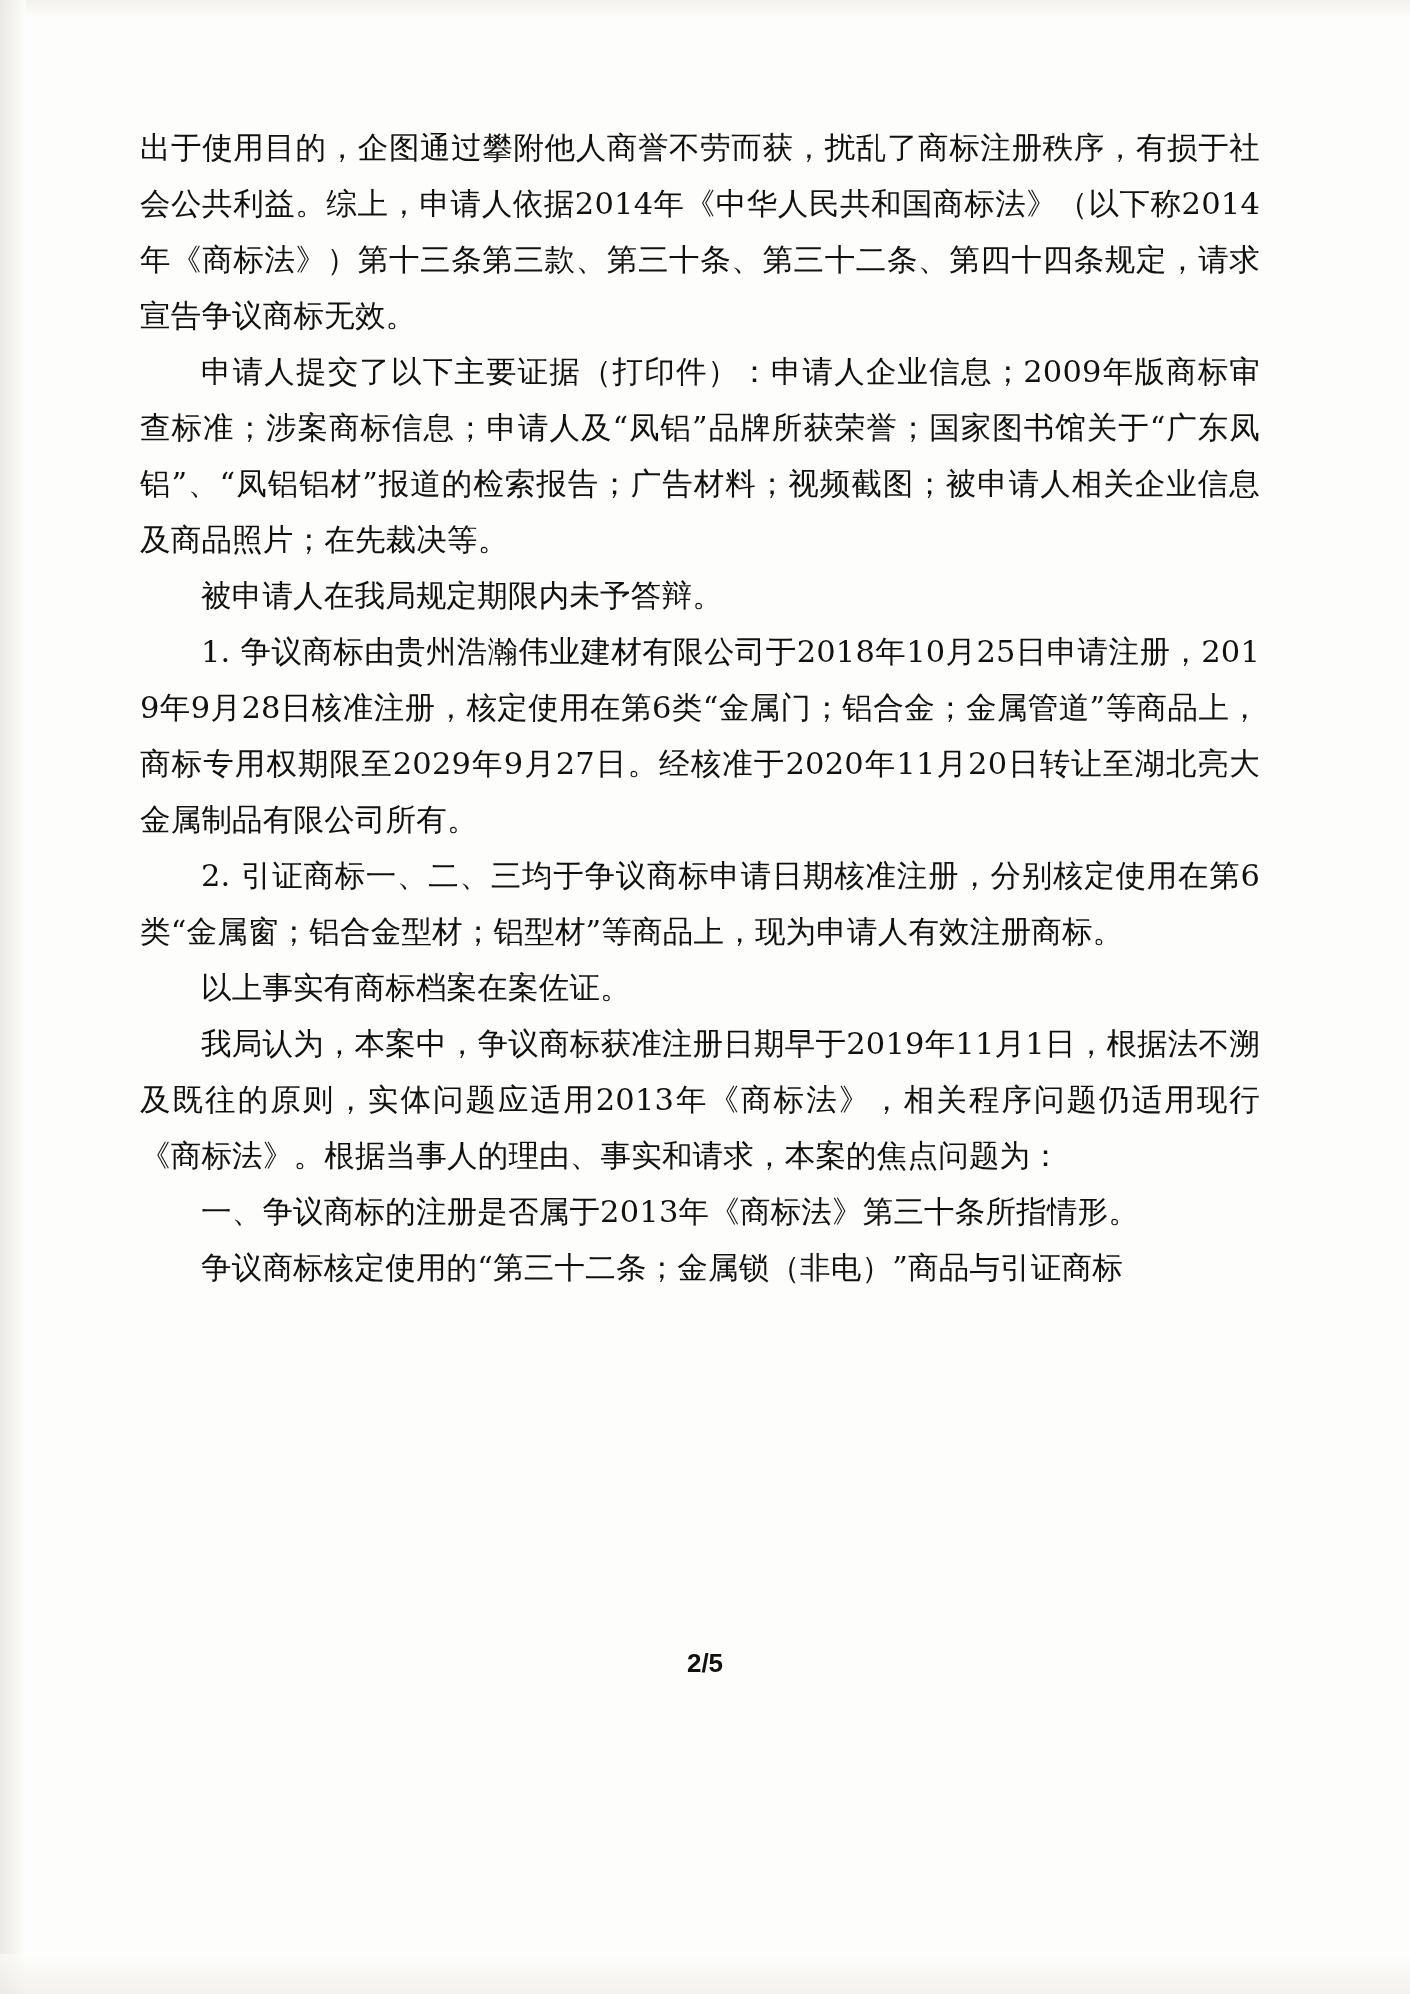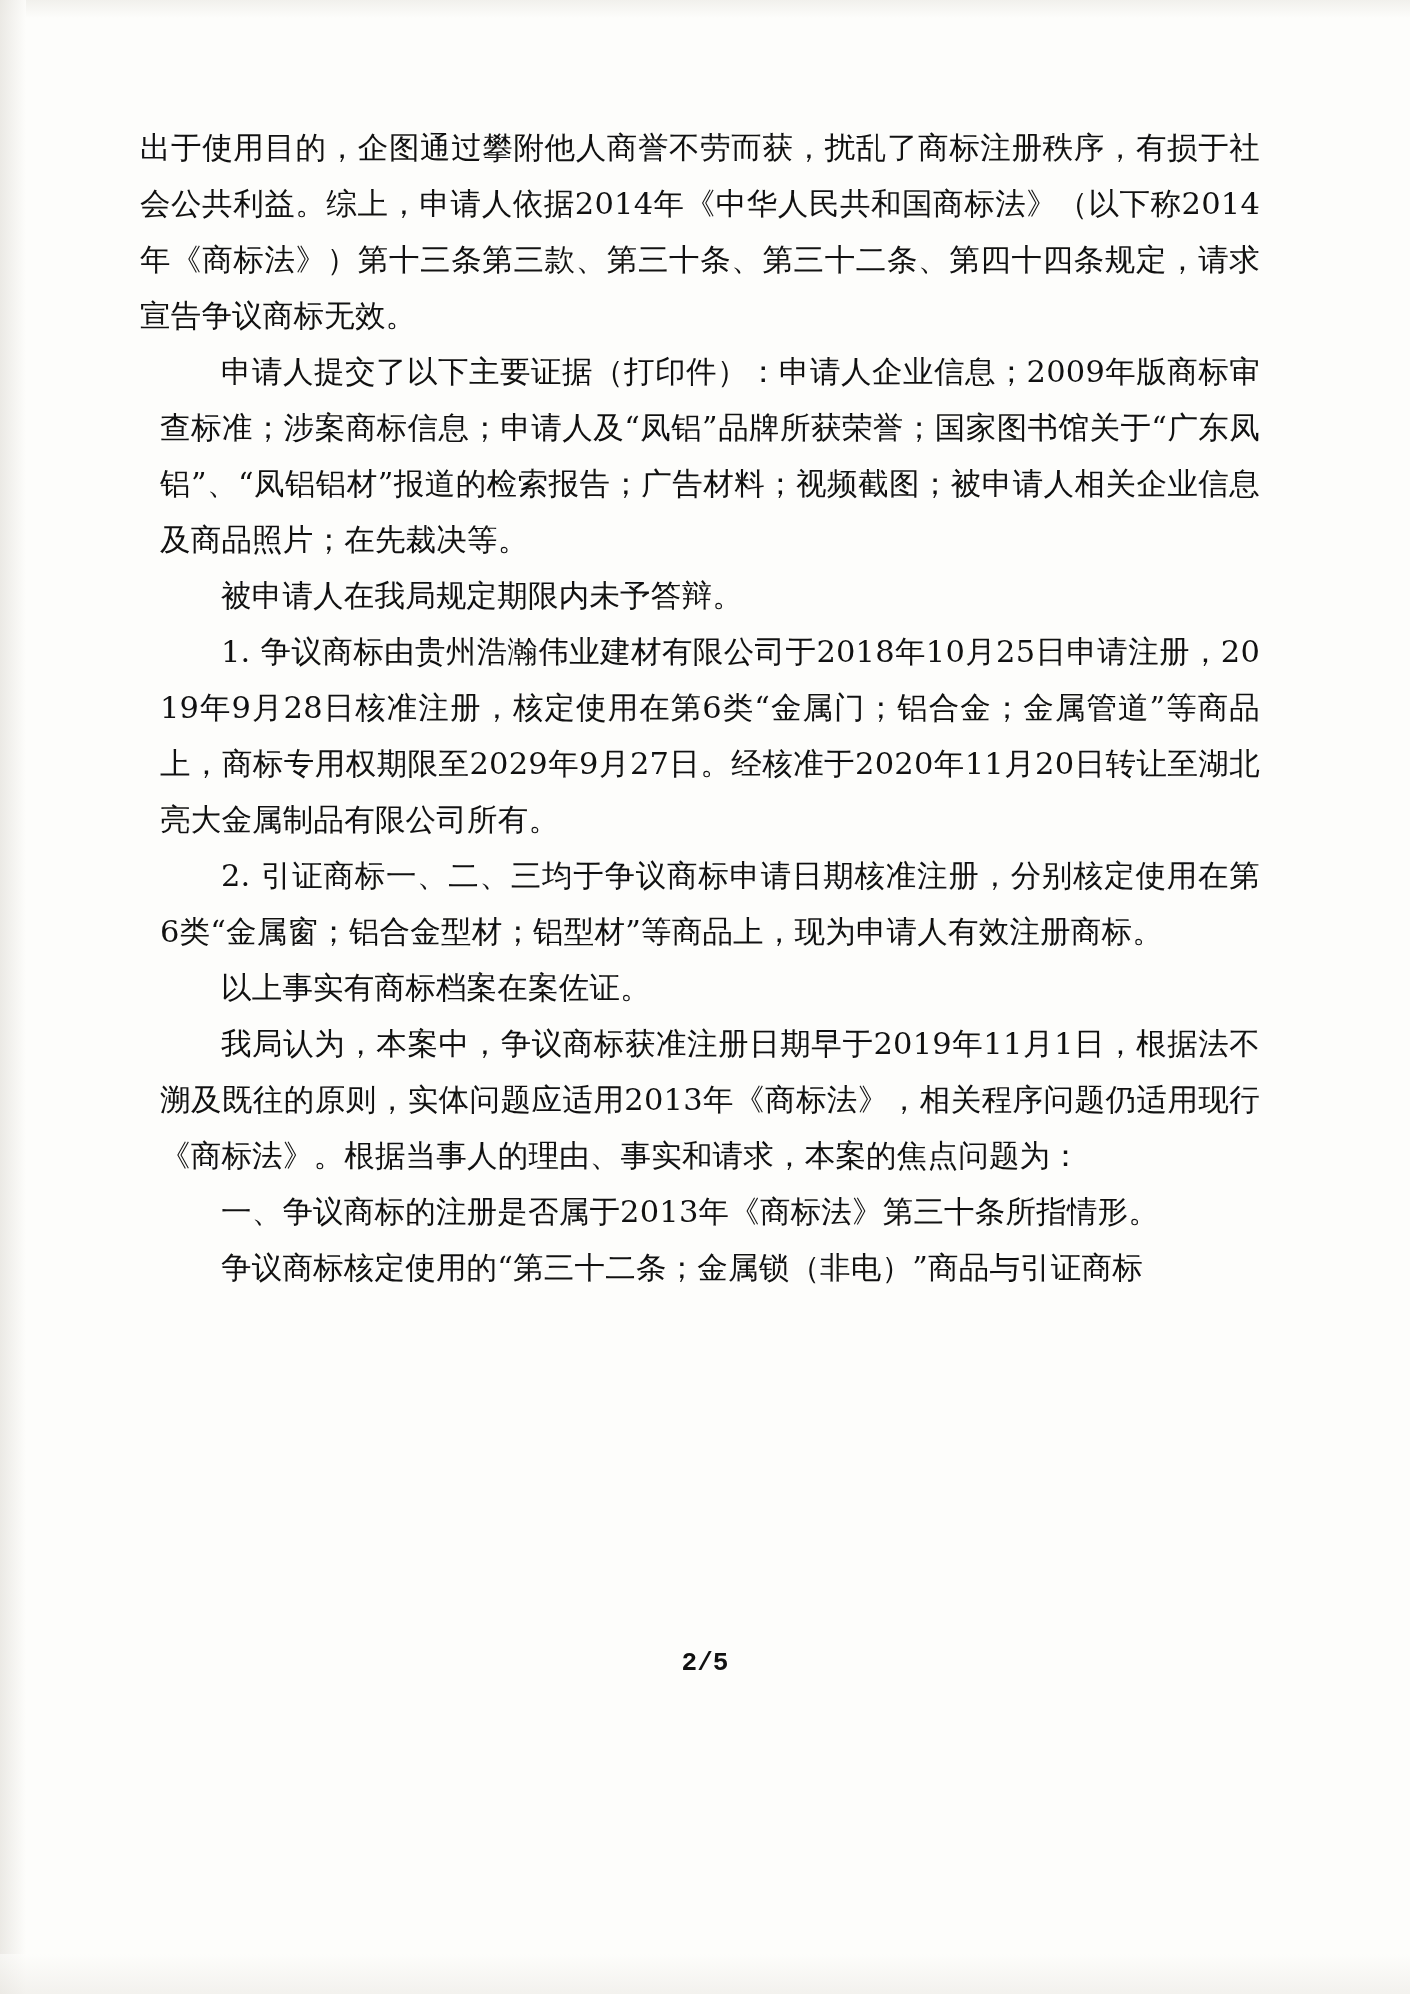--- a/index.html
+++ b/index.html
@@ -35,32 +35,31 @@
     color: #111111;
     text-align: justify;
     text-justify: inter-ideograph;
     letter-spacing: 0.2px;
     margin: 0 0 0 0;
     white-space: pre-wrap;
     word-break: break-all;
   }
   .indent {
     text-indent: 61px;
-    margin-left: 20px;
   }
   .page-number {
     position: absolute;
     top: 1648px;
     left: 0;
     width: 1410px;
     text-align: center;
     font-size: 26px;
     font-weight: bold;
     color: #111111;
-    font-family: Liberation Mono, monospace;
+    font-family: Liberation Sans, sans-serif;
   }
   
   .edge-left {
     position: absolute;
     top: 0; left: 0;
     width: 26px; height: 1994px;
     background: linear-gradient(to right, #e8e6e1, #fdfdfb);
     opacity: 0.85;
   }
   .edge-top {

